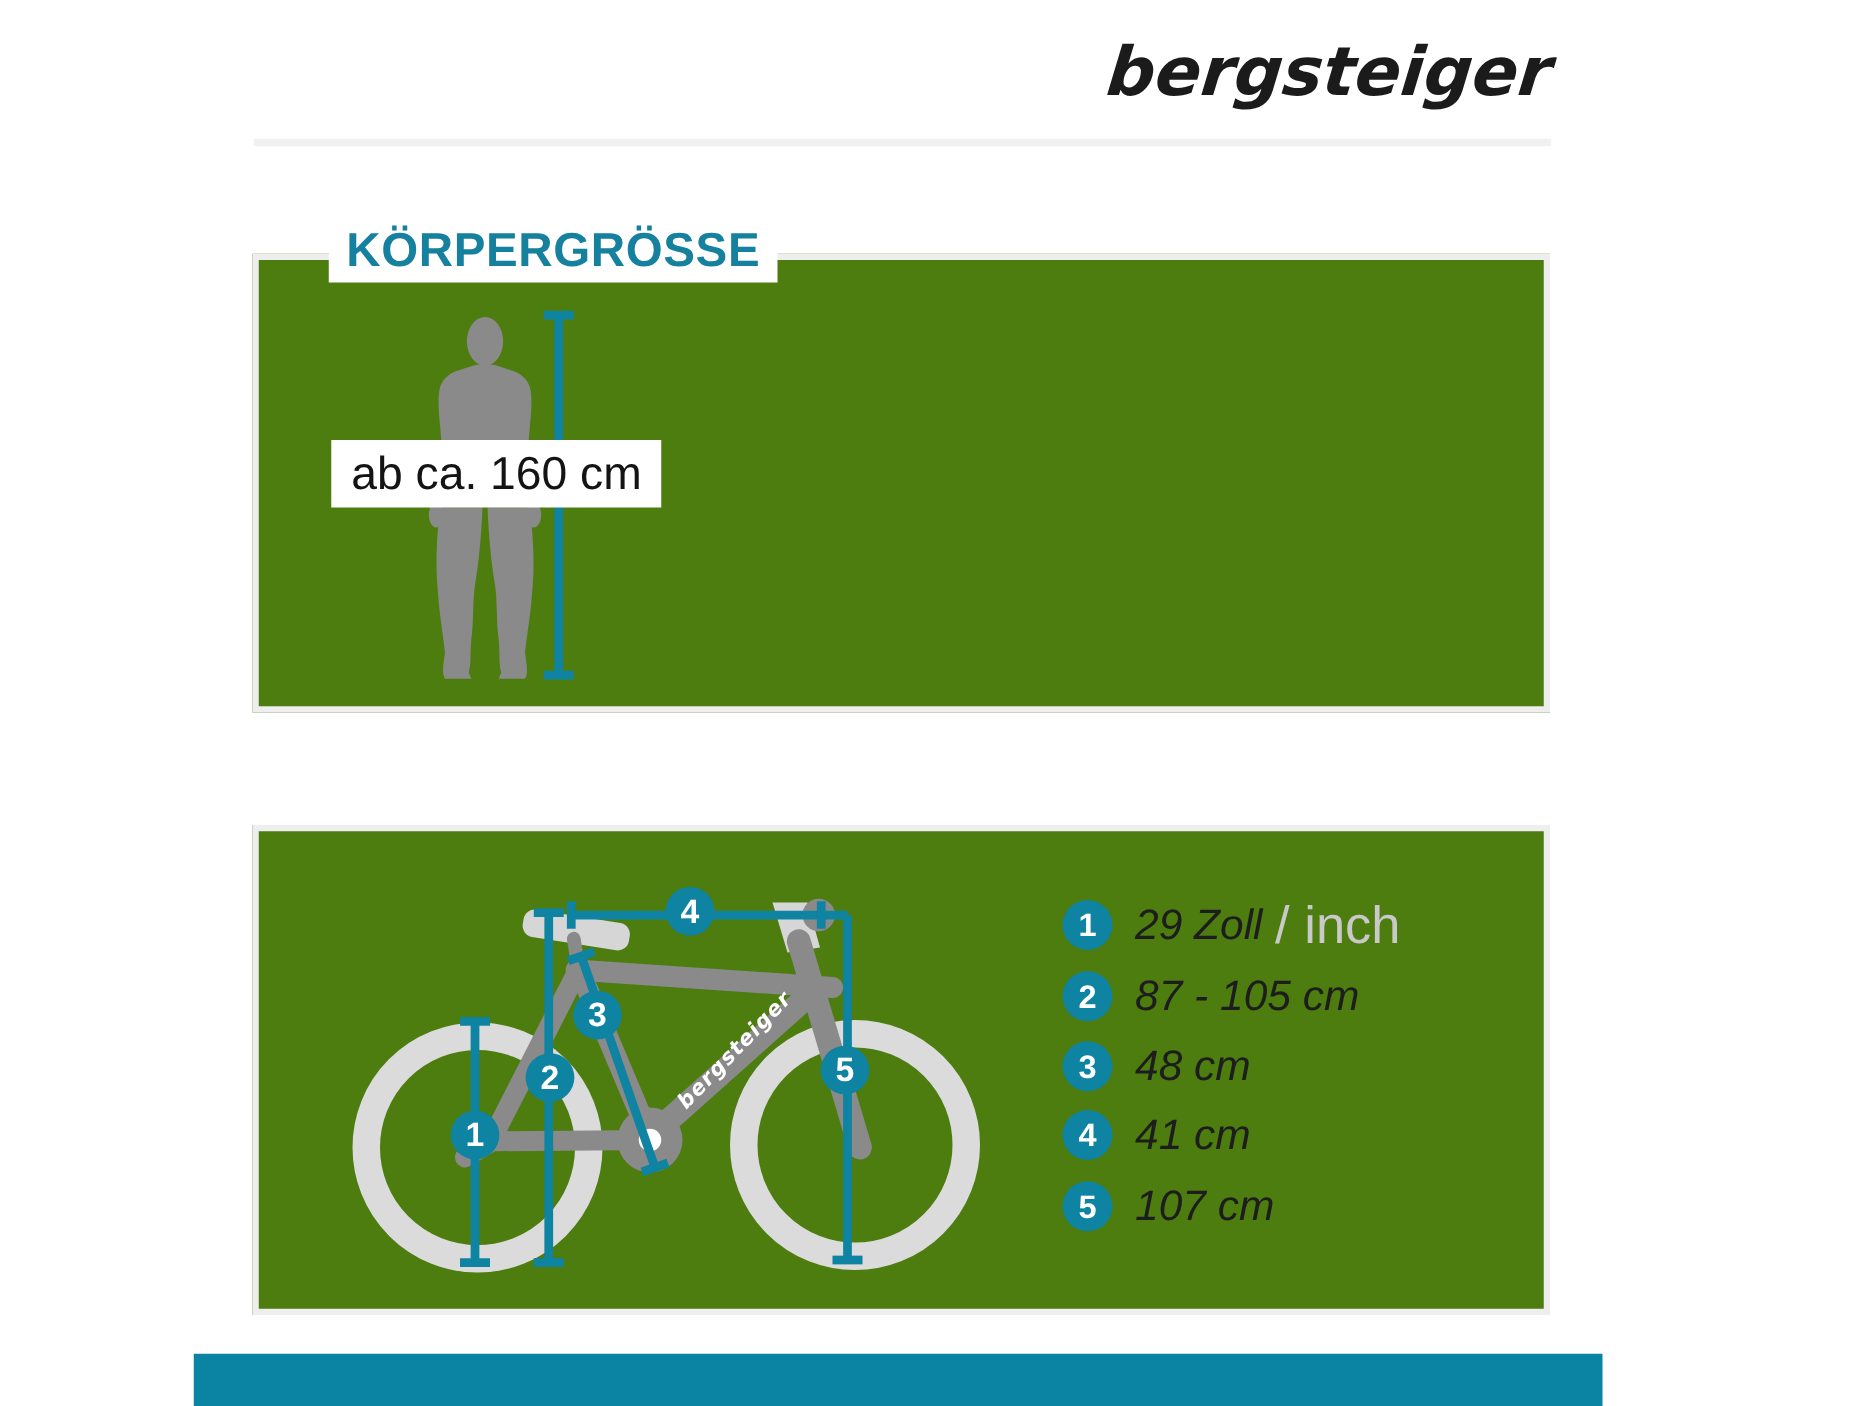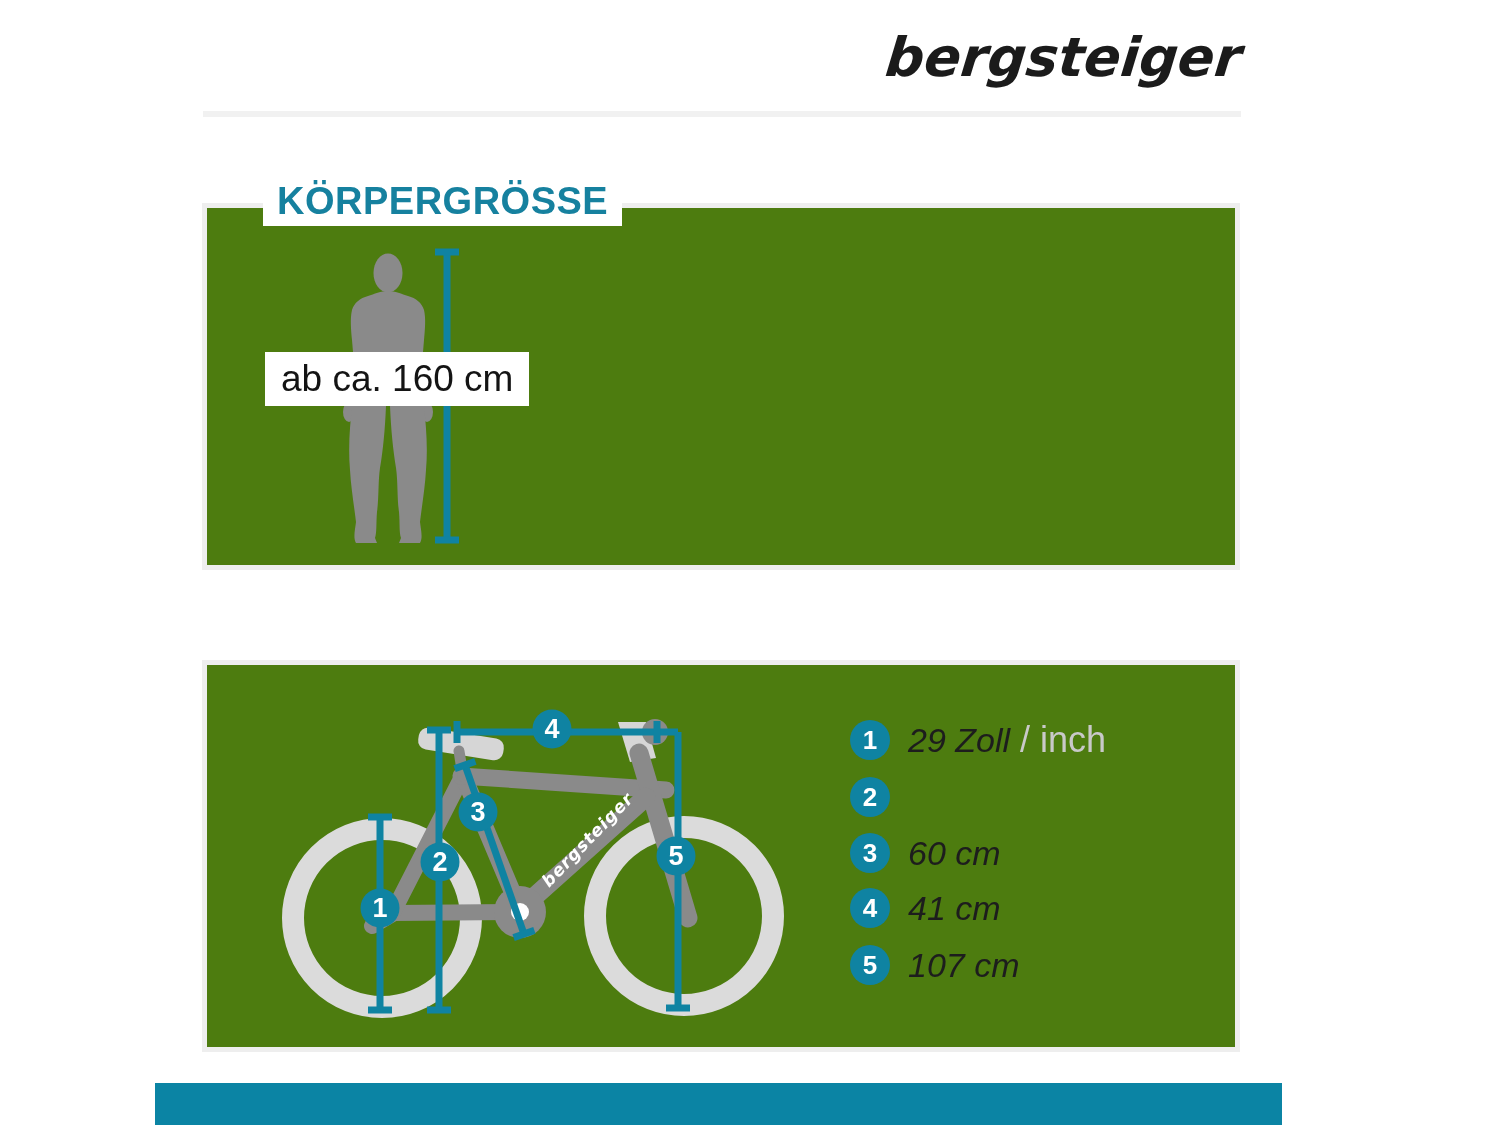--- a/index.html
+++ b/index.html
@@ -32,21 +32,21 @@
     padding:0 16px;background:#ffffff;color:#141414;font-size:37px;white-space:nowrap;
   }
   
   .legend-row{position:absolute;left:643px;height:42px;display:flex;align-items:center;}
   .legend-badge{
     width:40px;height:40px;border-radius:50%;background:#0f83a2;color:#ffffff;
     font-size:26px;font-weight:bold;display:flex;align-items:center;justify-content:center;
     flex:0 0 40px;
   }
   .legend-text{margin-left:18px;font-size:34px;color:#1d1d1d;white-space:nowrap;font-style:italic;}
-  .legend-alt{margin-left:10px;font-size:36px;color:#c9c9c9;white-space:nowrap;}
+  .legend-alt{margin-left:10px;font-size:42px;color:#c9c9c9;white-space:nowrap;}
   .bottom-bar{position:absolute;left:155px;top:1083px;width:1127px;height:42px;background:#0b84a4;}
   svg text.marker-num{font-family:"Liberation Sans",sans-serif;font-size:27px;font-weight:bold;fill:#ffffff;}
   svg text.frame-brand{font-family:"DejaVu Sans",sans-serif;font-size:17px;font-style:italic;font-weight:bold;fill:#ffffff;letter-spacing:1px;}
 </style>
 </head>
 <body>
 
 <div id="stage">
 
   <div class="logo">bergsteiger</div>
@@ -147,24 +147,25 @@
       </g>
     </svg>
 
     <div class="legend-row" style="top:54px">
       <div class="legend-badge">1</div>
       <div class="legend-text">29 Zoll</div>
       <div class="legend-alt">/ inch</div>
     </div>
     <div class="legend-row" style="top:111px">
       <div class="legend-badge">2</div>
+      <div class="legend-text">87 - 105 cm</div>
     </div>
     <div class="legend-row" style="top:167px">
       <div class="legend-badge">3</div>
-      <div class="legend-text">60 cm</div>
+      <div class="legend-text">48 cm</div>
     </div>
     <div class="legend-row" style="top:222px">
       <div class="legend-badge">4</div>
       <div class="legend-text">41 cm</div>
     </div>
     <div class="legend-row" style="top:279px">
       <div class="legend-badge">5</div>
       <div class="legend-text">107 cm</div>
     </div>
   </div>

